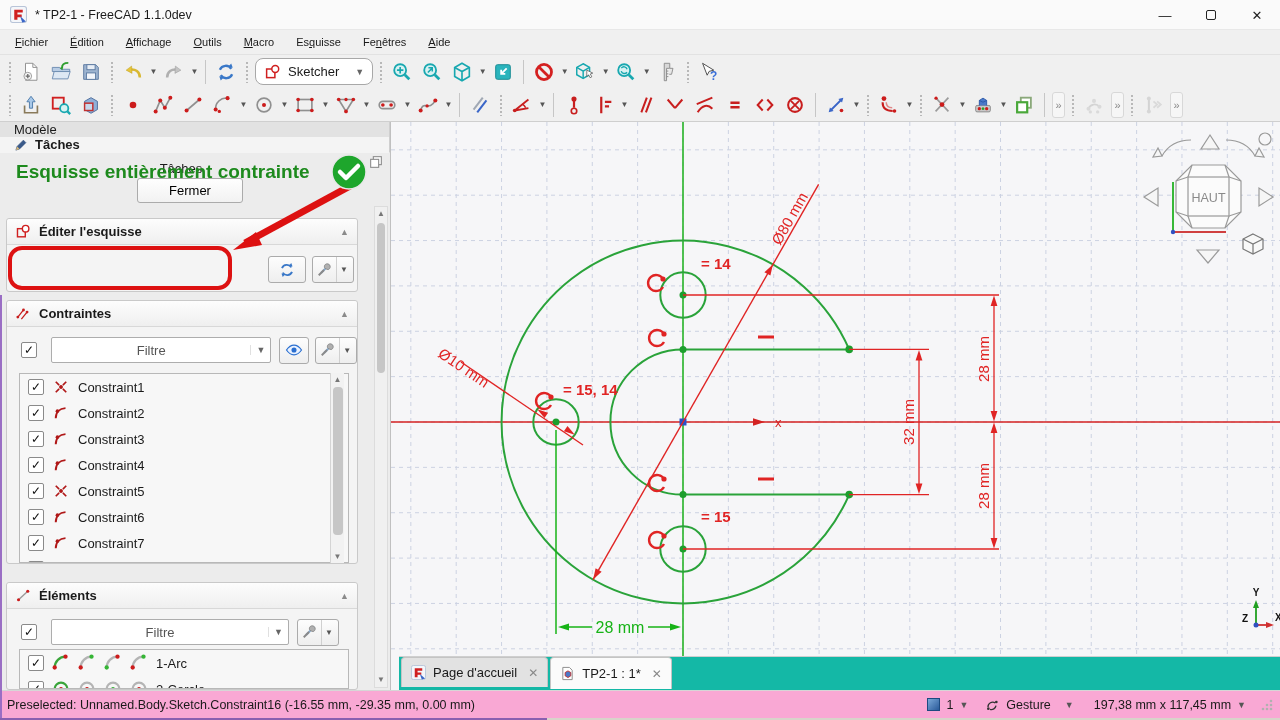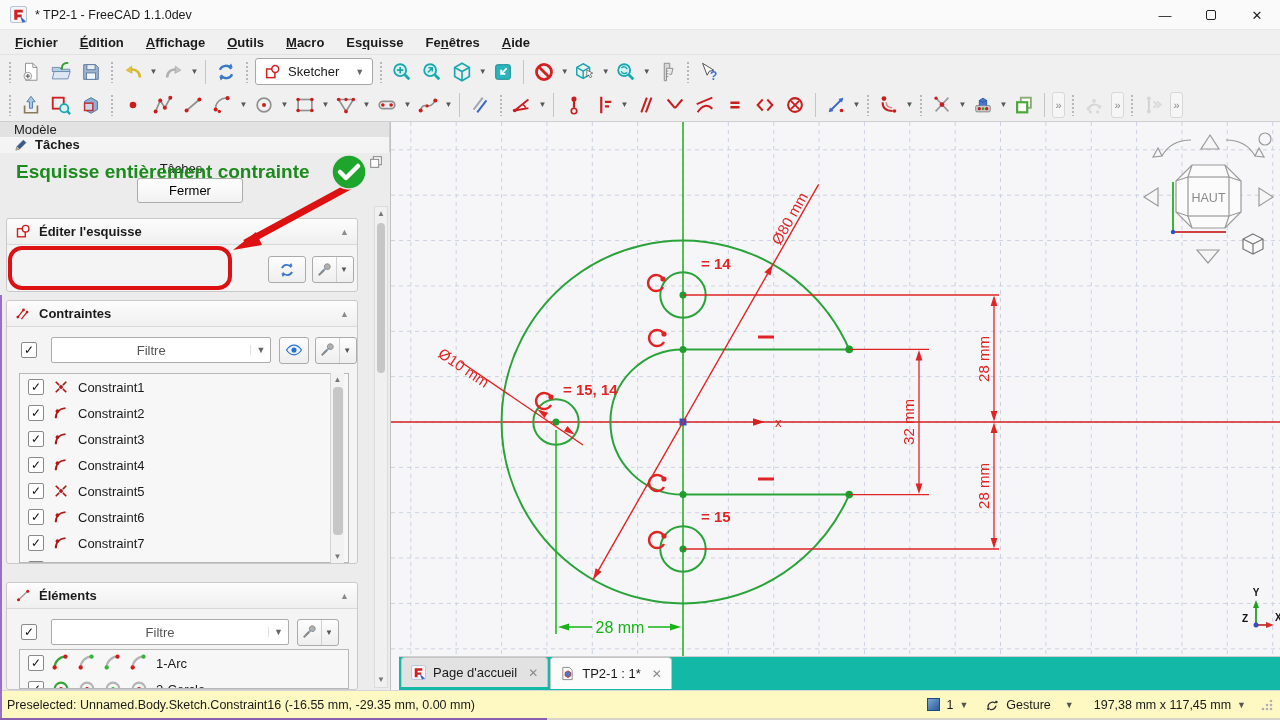--- a/index.html
+++ b/index.html
@@ -10,35 +10,35 @@
   
   #titlebar { position:absolute; left:0; top:0; width:1280px; height:30px; background:#fafafa; border-bottom:1px solid #e8e8e8; display:flex; align-items:center; }
   #titlebar .logo { margin-left:10px; }
   #titlebar .title { margin-left:8px; font-size:12.5px; color:#1a1a1a; }
   .wctl { position:absolute; top:0; width:46px; height:30px; display:flex; align-items:center; justify-content:center; font-size:13px; color:#222; cursor:default; }
   #btn-min { right:92px; } #btn-max { right:46px; } #btn-close { right:0; }
   #btn-max .sq { width:10px; height:10px; border:1.2px solid #222; border-radius:2px; }
 
   
   #menubar { position:absolute; left:0; top:30px; width:1280px; height:24px; background:#f0f0f0; display:flex; align-items:center; padding-left:4px; }
-  .menu-item { padding:3px 11px; font-size:13px;font-weight:bold; }
+  .menu-item { padding:3px 11px; font-size:11px; }
   .menu-item u { text-decoration:underline; }
 
   
   .toolbar { position:absolute; left:0; width:1280px; height:34px; background:#f0f0f0; display:flex; align-items:center; padding-left:4px; }
   #tb1 { top:54px; border-top:1px solid #e2e2e2; }
   #tb2 { top:88px; border-bottom:1px solid #cfcfcf; }
   .tbtn { width:30px; height:28px; display:inline-flex; align-items:center; justify-content:center; border-radius:3px; flex:0 0 auto; }
   .tbtn svg { width:22px; height:22px; }
   .tbtn.dis { opacity:.45; }
   .dd { width:11px; height:28px; display:inline-flex; align-items:center; justify-content:center; font-size:8px; color:#555; flex:0 0 auto; }
   .tsep { width:1px; height:24px; background:#c6c6c6; margin:0 5px; flex:0 0 auto; }
   .tgrip { width:4px; height:22px; margin:0 4px; background-image:radial-gradient(#b8b8b8 40%, transparent 42%); background-size:4px 4px; flex:0 0 auto; }
   .ovbtn { width:13px; height:26px; display:inline-flex; align-items:center; justify-content:center; color:#888; font-size:11px; border:1px solid #d8d8d8; border-radius:3px; background:#f6f6f6; margin:0 2px; flex:0 0 auto; }
-  .combo-wb { display:inline-flex; align-items:center; gap:6px; height:27px; border:1px solid #a8a8a8; border-radius:3px; background:#fff; padding:0 8px; margin:0 2px; }
+  .combo-wb { display:inline-flex; align-items:center; gap:6px; height:27px; border:1px solid #a8a8a8; border-radius:8px; background:#fff; padding:0 8px; margin:0 2px; }
   .combo-wb svg { width:18px; height:18px; }
   .combo-wb .arr { font-size:9px; color:#666; margin-left:10px; }
 
   
   #panel { position:absolute; left:0; top:122px; width:390px; height:568px; background:#ececec; }
   #panel-tabs { height:30px; display:flex; background:#e2e2e2; border-bottom:1px solid #cfcfcf;flex-direction:column; }
   .ptab { padding:0 14px; display:flex; align-items:center; gap:6px; font-size:13px; border-right:1px solid #cfcfcf; background:#e2e2e2; }
   .ptab.active { background:#f4f4f4; font-weight:bold; border-bottom:1px solid #f4f4f4; }
   #tasks-title { position:absolute; left:0; top:31px; width:362px; text-align:center; font-size:13px; padding-top:8px; }
   #popout-icon { position:absolute; right:6px; top:32px; }
@@ -71,21 +71,21 @@
   #ann-svg { position:absolute; left:0; top:0; width:390px; height:190px; pointer-events:none; z-index:31; }
 
   
   #viewport { position:absolute; left:390px; top:122px; width:890px; height:568px; background:#f6f6f8; border-left:1px solid #c0c0c0; }
   #doc-tabbar { position:absolute; left:8px; bottom:0; width:890px; height:34px; background:#14b8a6; border-top:1px solid #cfcfcf; display:flex; align-items:flex-start; padding-left:2px; }
   .dtab { height:30px; display:flex; align-items:center; gap:7px; padding:0 9px; background:#e2e2e2; border:1px solid #c4c4c4; border-bottom:none; border-radius:4px 4px 0 0; margin-right:2px; font-size:13px; }
   .dtab.active { background:#fbfbfb; font-weight:normal; height:32px; }
   .dtab .x { color:#888; font-size:12px; padding-left:4px; }
 
   
-  #statusbar { position:absolute; left:0; top:690px; width:1280px; height:28px; background:#fef9c3; border-top:1px solid #d6d6d6; display:flex; align-items:center; font-size:12.5px; }
+  #statusbar { position:absolute; left:0; top:690px; width:1280px; height:28px; background:#f9a8d4; border-top:1px solid #d6d6d6; display:flex; align-items:center; font-size:12.5px; }
   #status-msg { margin-left:7px; }
   #status-right { margin-left:auto; display:flex; align-items:center; gap:6px; margin-right:6px; }
   #status-right .arr { font-size:9px; color:#555; }
   .blue-sq { width:13px; height:13px; background:linear-gradient(135deg,#7aa8d8,#2a5a9a); border:1px solid #1d4a80; }
   #edge-left { position:absolute; left:0; top:295px; width:2px; height:423px; background:#9a6ec4; z-index:50; }
   #edge-bottom-l { position:absolute; left:0; top:718px; width:547px; height:2px; background:#8a5fb0; z-index:50; }
   #edge-bottom-r { position:absolute; left:547px; top:718px; width:733px; height:2px; background:#d8d4ca; z-index:50; }
 </style>
 </head>
 <body>

